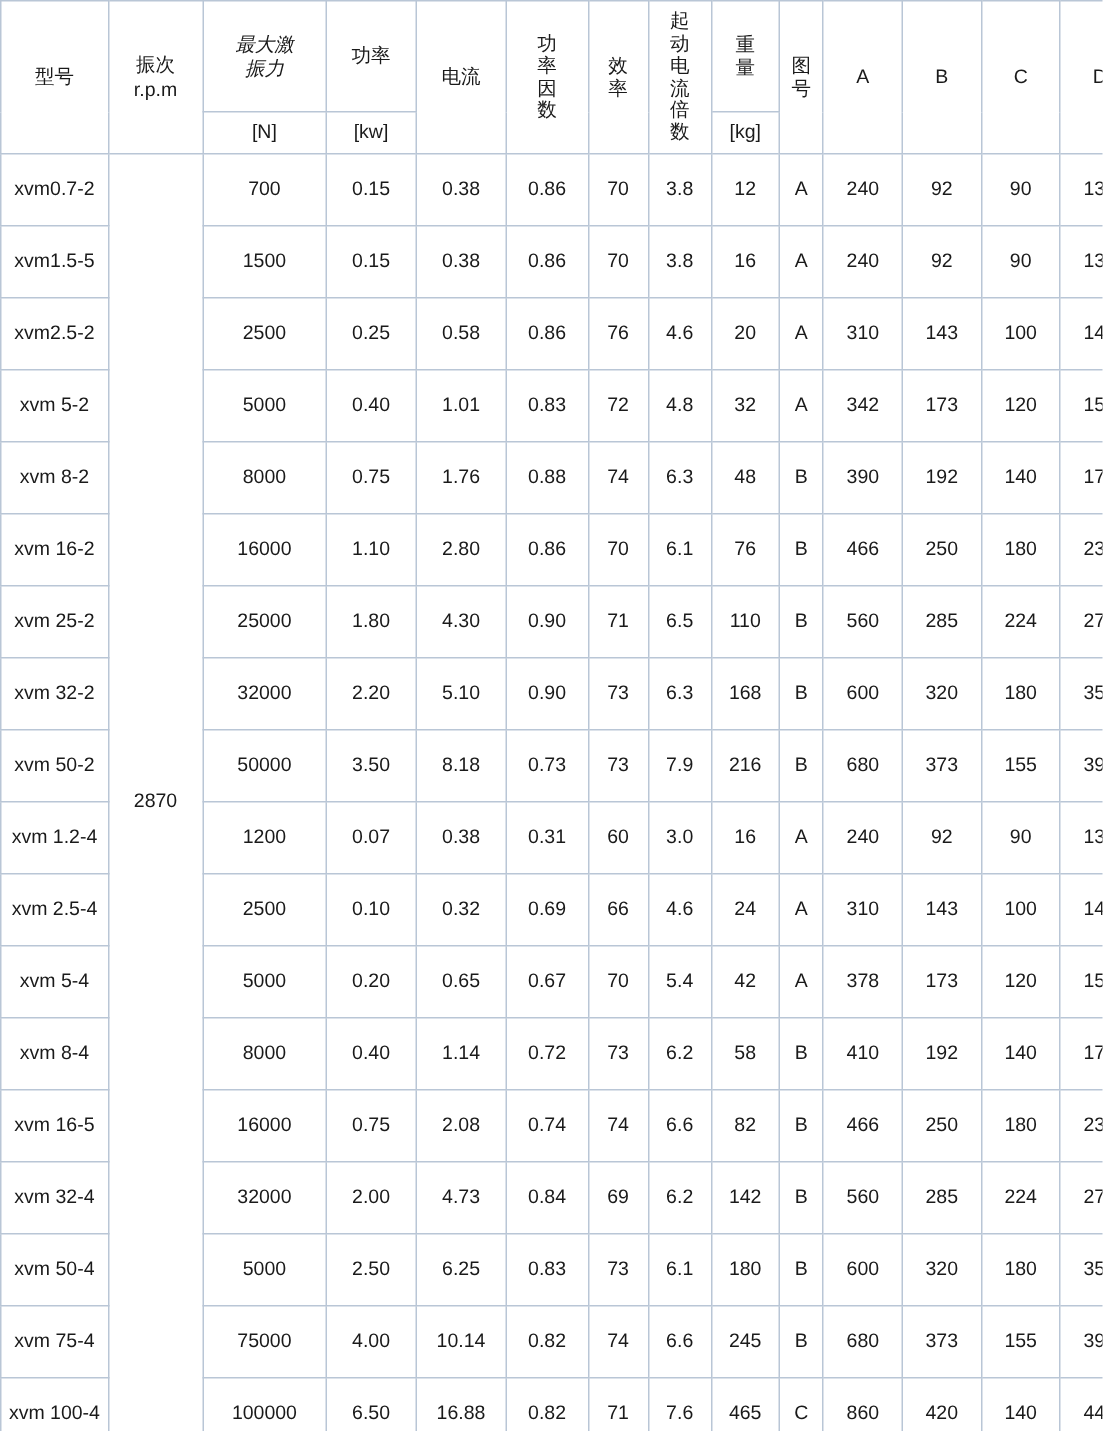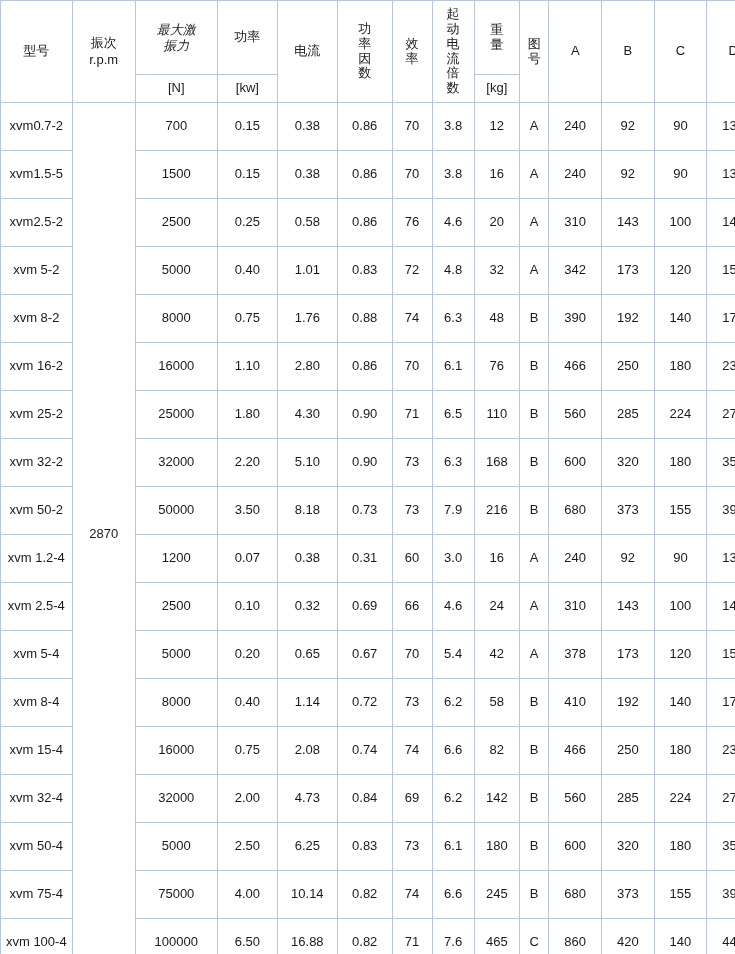--- a/index.html
+++ b/index.html
@@ -343,21 +343,21 @@
           <td>73</td>
           <td>6.2</td>
           <td>58</td>
           <td>B</td>
           <td>410</td>
           <td>192</td>
           <td>140</td>
           <td>170</td>
         </tr>
         <tr>
-          <td class="model">xvm 15-4</td>
+          <td class="model">xvm 16-5</td>
           <td>16000</td>
           <td>0.75</td>
           <td>2.08</td>
           <td>0.74</td>
           <td>74</td>
           <td>6.6</td>
           <td>82</td>
           <td>B</td>
           <td>466</td>
           <td>250</td>

